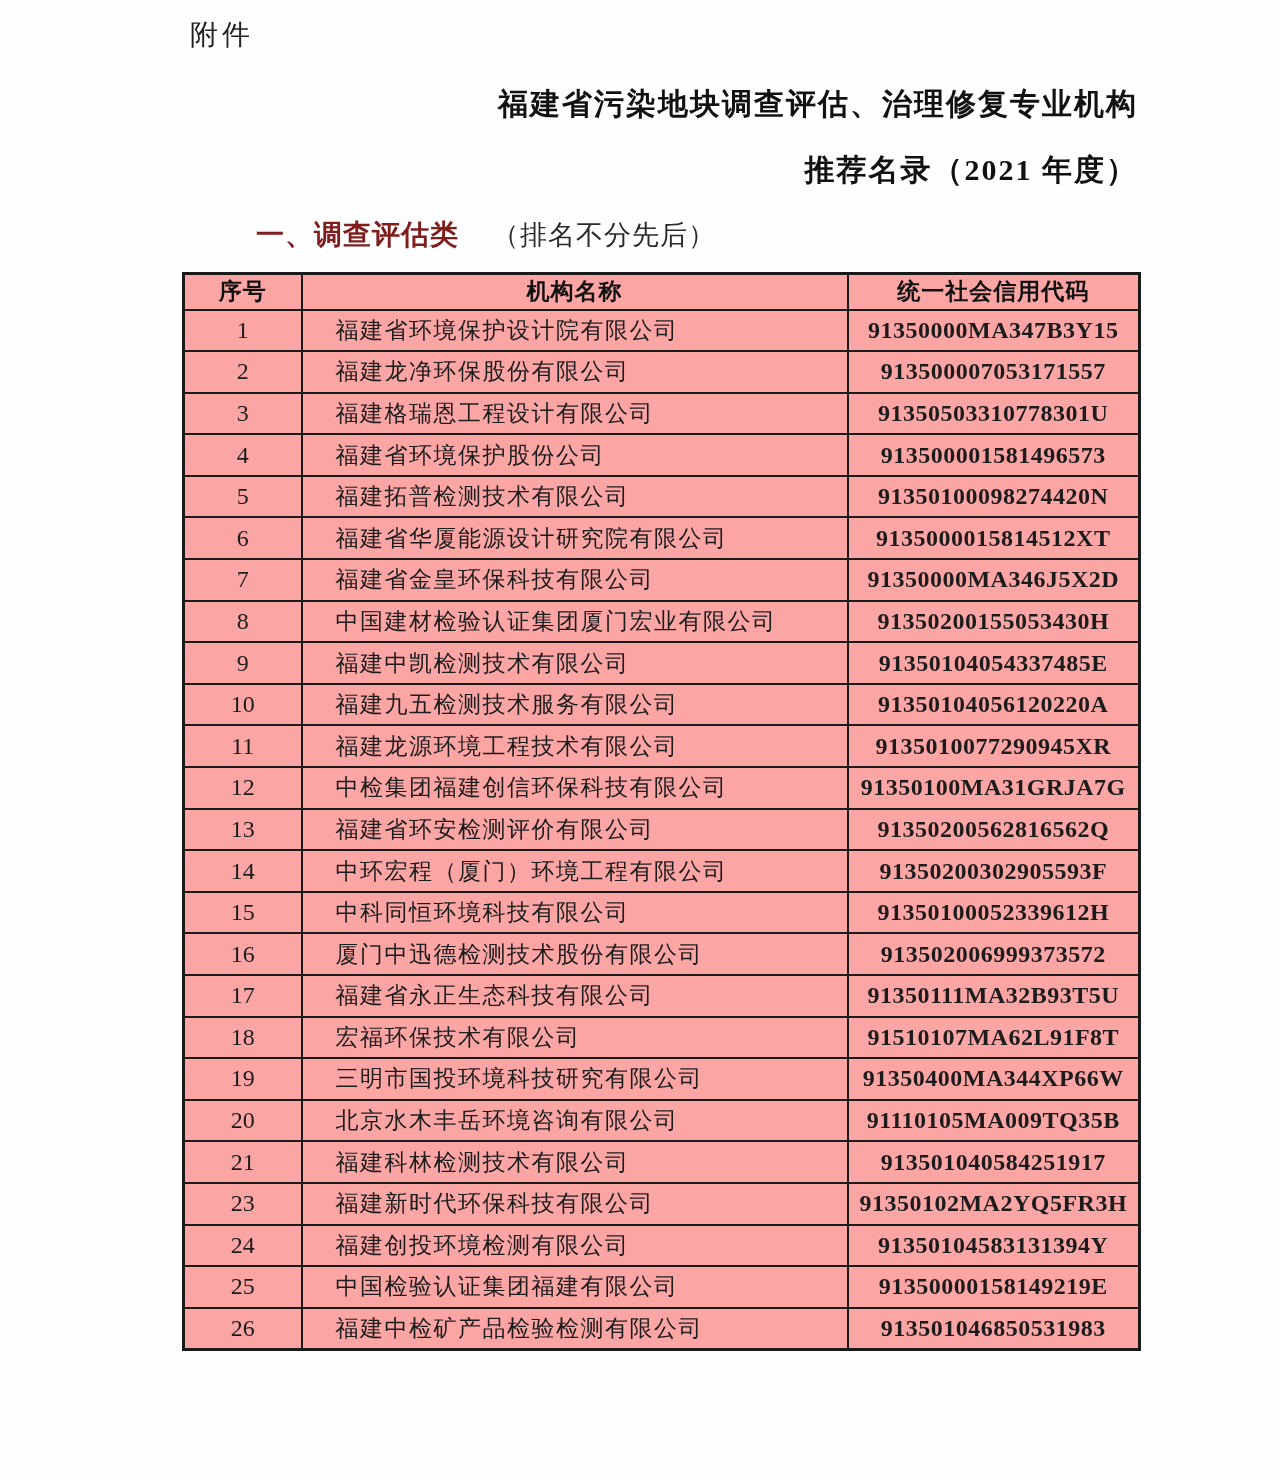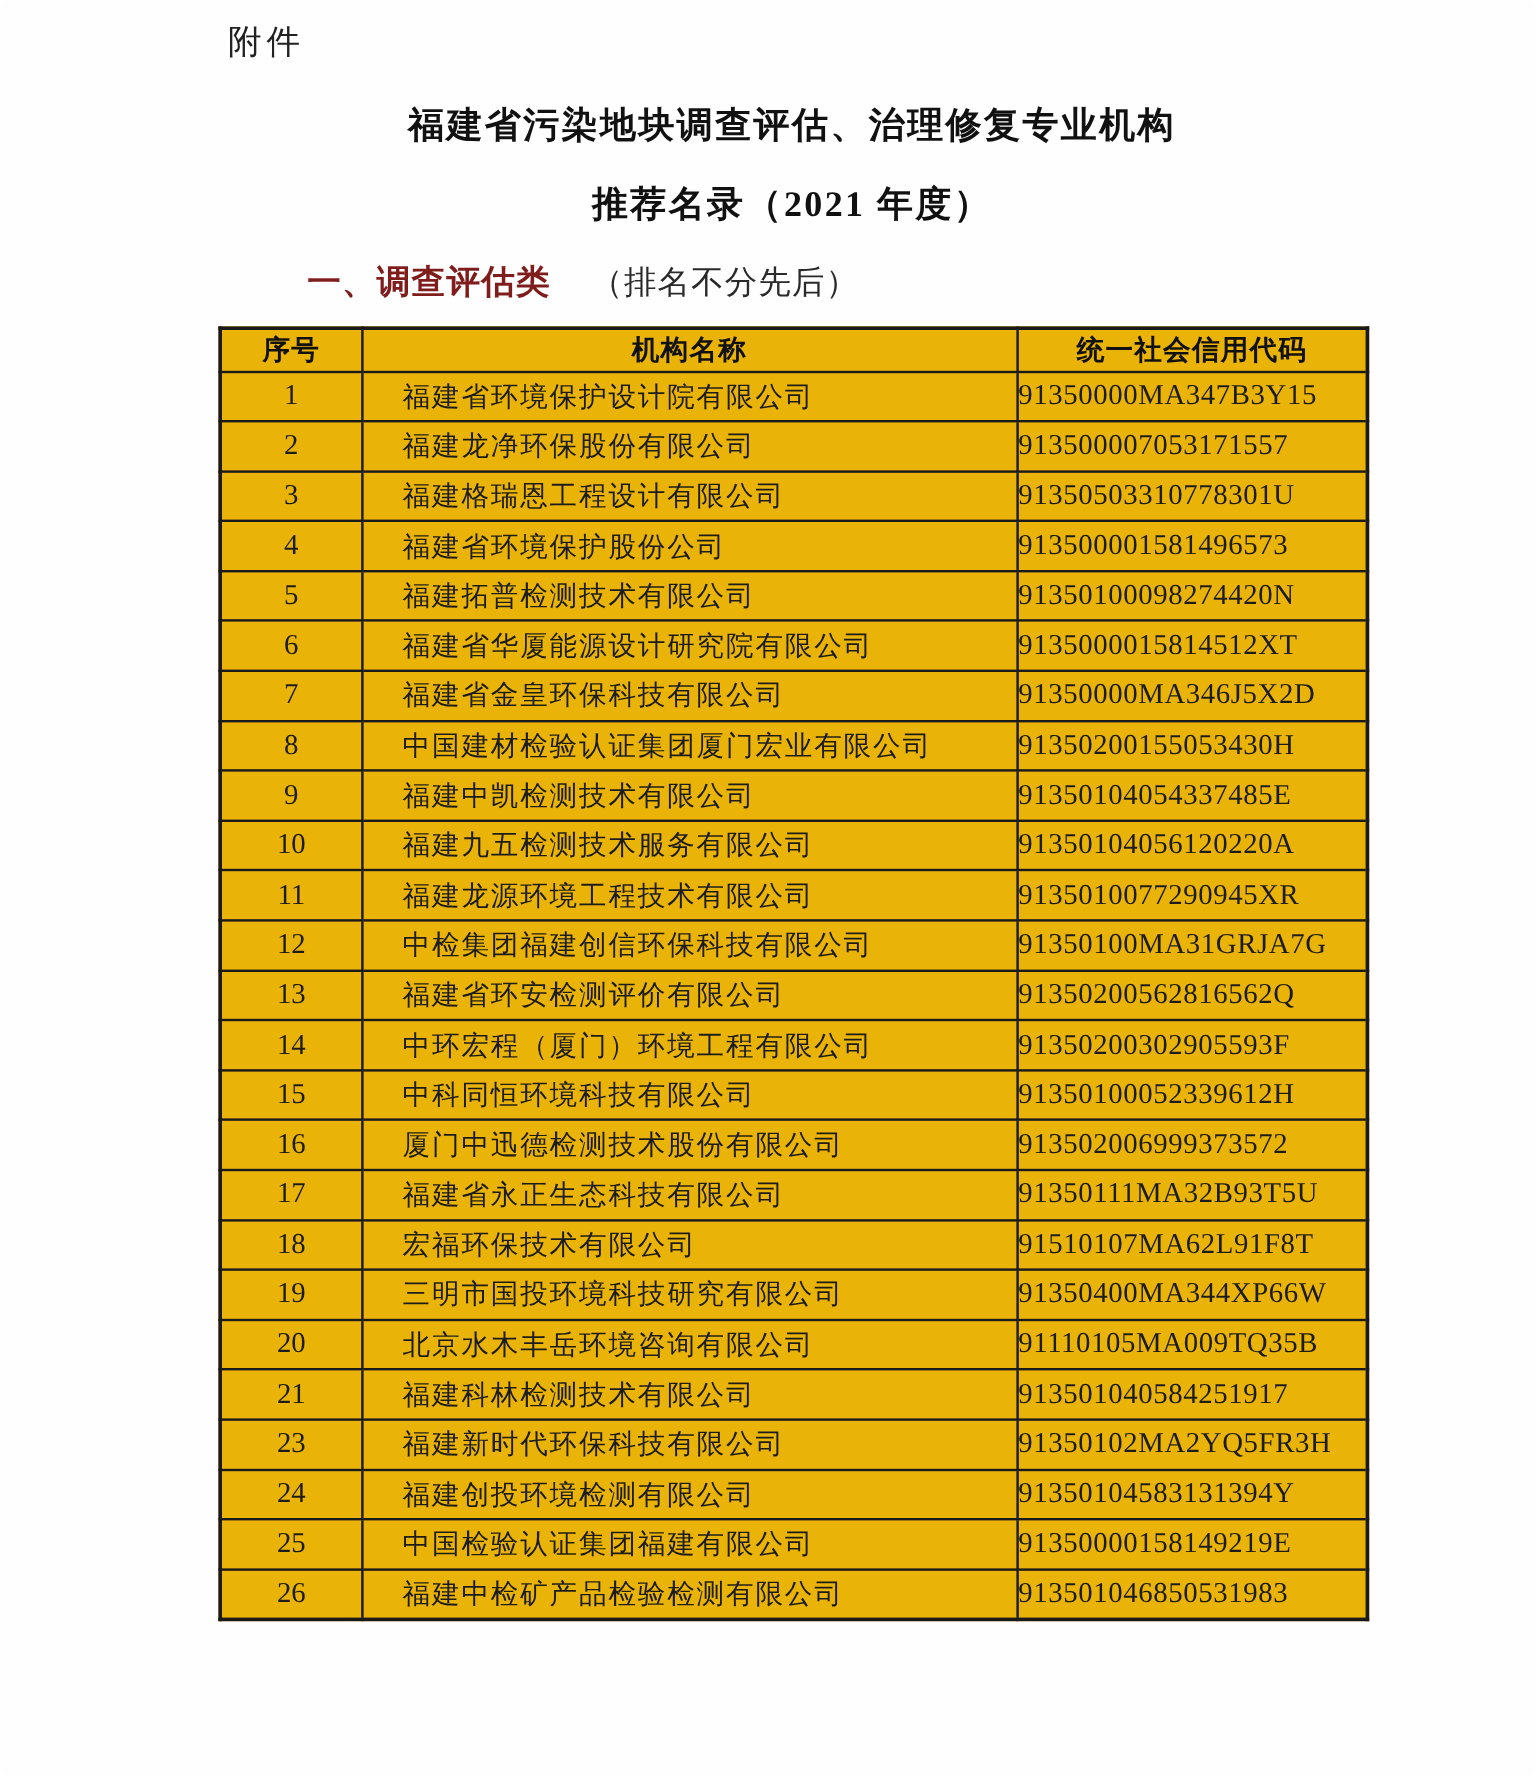--- a/index.html
+++ b/index.html
@@ -25,21 +25,21 @@
     left: 190px;
     top: 16px;
     font-size: 28px;
     letter-spacing: 4px;
     color: #222;
   }
   .doc-title {
     position: absolute;
     left: 182px;
     width: 956px;
-    text-align: center;
+    text-align: right;
     font-weight: 700;
     color: #111;
   }
   .title-line1 {
     top: 84px;
     font-size: 30px;
     letter-spacing: 2px;
   }
   .title-line2 {
     top: 150px;
@@ -65,21 +65,21 @@
     letter-spacing: 1px;
     margin-left: 33px;
   }
   table.org-table {
     position: absolute;
     left: 182px;
     top: 272px;
     width: 956px;
     border-collapse: collapse;
     table-layout: fixed;
-    background: #eab308;
+    background: #fca5a5;
   }
   table.org-table th,
   table.org-table td {
     border: 2px solid #1a1a1a;
     overflow: hidden;
     white-space: nowrap;
   }
   table.org-table { border: 3px solid #1a1a1a; }
   col.c-no   { width: 118px; }
   col.c-name { width: 546px; }
@@ -101,23 +101,24 @@
     text-align: center;
     font-family: "Liberation Serif", serif;
   }
   td.col-name {
     text-align: left;
     padding-left: 33px;
     font-size: 23px;
     letter-spacing: 1.5px;
   }
   td.col-code {
-    text-align: left;
+    text-align: center;
     font-family: "Liberation Serif", serif;
     letter-spacing: 0.5px;
+    font-weight: bold;
   }
 </style>
 </head>
 <body>
 
 <div class="page">
 
   <div class="attachment">附件</div>
 
   <div class="doc-title title-line1">福建省污染地块调查评估、治理修复专业机构</div>

